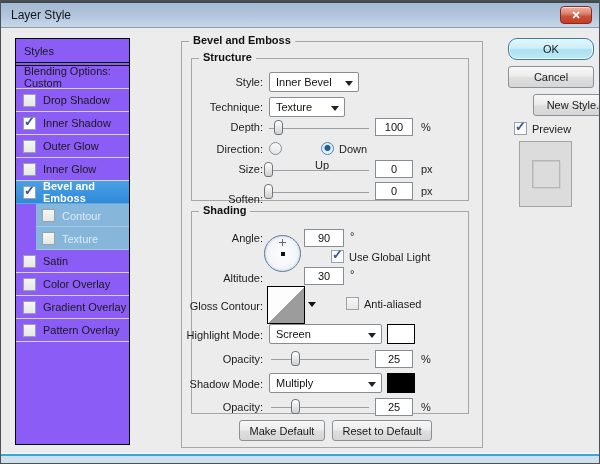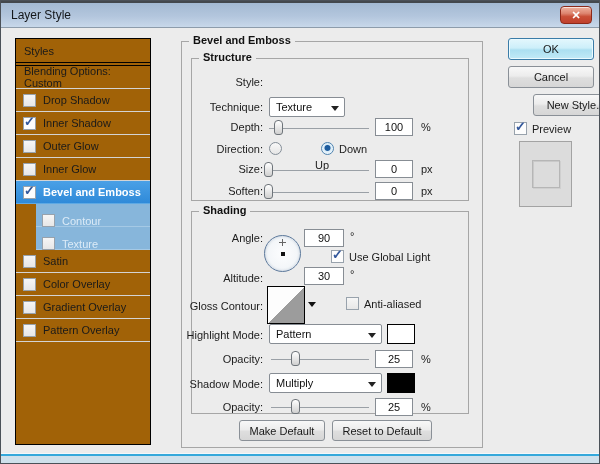--- a/index.html
+++ b/index.html
@@ -26,33 +26,33 @@
     cursor:default;
   }
   
   .footer{
     position:absolute;left:0;right:0;bottom:0;height:9px;
     background:#cfe0eb;border-top:2px solid #34a8db;
     box-shadow:0 -1px 0 #f3f7fa;
   }
   
   .listbox{
-    position:absolute;left:14px;top:37px;width:136px;height:407px;
-    border:1px solid #000;background:#a16207;font-size:11px;color:#1a1a1a;
+    position:absolute;left:14px;top:37px;width:115px;height:407px;
+    border:1px solid #000;background:#8b5cf6;font-size:11px;color:#1a1a1a;
   }
   .lb-header{height:24px;line-height:24px;padding-left:8px;border-bottom:1px solid #000;}
   .lb-dbl{height:3px;border-bottom:1px solid #000;}
   .lb-row{height:23px;display:flex;align-items:center;gap:7px;
     border-bottom:1px solid #d4d4d4;padding-left:7px;position:relative;}
   .lb-row.blend{padding-left:8px;}
   .lb-row.sel{
     background:linear-gradient(#4aa0e6,#2f8ad9);
     border-bottom-color:#5ea9e4;color:#fff;font-weight:bold;
   }
-  .lb-row.sub{padding-left:0;border-bottom:none;background:transparent;align-items:flex-end;}
+  .lb-row.sub{padding-left:0;border-bottom:none;background:transparent;}
   .lb-row.sub .subfill{
     position:absolute;left:20px;right:0;top:0;bottom:0;
     background:#87b6db;border-bottom:1px solid #a5c9e5;
   }
   .lb-row.sub .cb{margin-left:26px;}
   .lb-row.sub span.itm-label{color:#dcebf7;position:relative;}
   .lb-row.sub .cb{position:relative;}
   
   .cb{width:13px;height:13px;flex:0 0 13px;border:1px solid #98a2ac;
     background:linear-gradient(#f6f6f6,#e7e7e7);position:relative;}
@@ -102,21 +102,21 @@
   .contour-arr{position:absolute;left:307px;top:301px;width:0;height:0;
     border:4px solid transparent;border-top:5px solid #111;}
   
   .btn{position:absolute;height:22px;border:1px solid #8a9097;border-radius:3px;
     background:linear-gradient(#f8f8f8,#ececec 45%,#dedede 55%,#d6d6d6);
     font-size:11px;color:#191919;display:flex;align-items:center;justify-content:center;
     cursor:default;}
   .btn.small{height:21px;}
   .btn.ok{border-color:#3a7ca8;
     background:linear-gradient(#e3f7fd,#cdeffa 45%,#abdff1 55%,#c2eaf7);
-    box-shadow:inset 0 0 0 1px #eafaff;}
+    box-shadow:inset 0 0 0 1px #eafaff;border-radius:9px;}
   
   .pv{position:absolute;left:518px;top:140px;width:53px;height:66px;
     background:#dcdcdc;border:1px solid #a3a3a3;}
   .pv-inner{position:absolute;left:12px;top:18px;width:28px;height:28px;
     border:1px solid #b6b6b6;box-shadow:1px 1px 0 #cfcfcf,inset 1px 1px 0 #c9c9c9;}
 </style>
 </head>
 <body>
 
 <div class="win">
@@ -191,20 +191,24 @@
     <span class="fs-label">Bevel and Emboss</span>
   </div>
   <div class="fs" style="left:190px;top:57px;width:278px;height:143px;">
     <span class="fs-label">Structure</span>
   </div>
   <div class="fs" style="left:190px;top:210px;width:278px;height:203px;">
     <span class="fs-label">Shading</span>
   </div>
 
   <span class="lbl" style="left:172px;top:75px;width:90px;">Style:</span>
+  <div class="dd" style="left:268px;top:71px;width:90px;">
+    <span>Inner Bevel</span>
+    <span class="arr"></span>
+  </div>
 
   <span class="lbl" style="left:172px;top:100px;width:90px;">Technique:</span>
   <div class="dd" style="left:268px;top:96px;width:76px;">
     <span>Texture</span>
     <span class="arr"></span>
   </div>
 
   <span class="lbl" style="left:172px;top:120px;width:90px;">Depth:</span>
   <div class="track" style="left:268px;top:127px;width:100px;">
     <div class="thumb" style="left: calc(10% - 5px);"></div>
@@ -218,21 +222,21 @@
   <span class="radio sel" style="left:320px;top:141px;"></span>
   <span class="plain" style="left:338px;top:142px;">Down</span>
 
   <span class="lbl" style="left:172px;top:162px;width:90px;">Size:</span>
   <div class="track" style="left:268px;top:169px;width:100px;">
     <div class="thumb" style="left: calc(0% - 5px);"></div>
   </div>
   <div class="inp" style="left:374px;top:159px;width:38px;">0</div>
   <span class="unit" style="left:420px;top:162px;">px</span>
 
-  <span class="lbl" style="left:172px;top:184px;width:90px;">Soften:</span>
+  <span class="lbl" style="left:172px;top:192px;width:90px;">Soften:</span>
   <div class="track" style="left:268px;top:191px;width:100px;">
     <div class="thumb" style="left: calc(0% - 5px);"></div>
   </div>
   <div class="inp" style="left:374px;top:181px;width:38px;">0</div>
   <span class="unit" style="left:420px;top:184px;">px</span>
 
   <span class="lbl" style="left:170px;top:231px;width:92px;">Angle:</span>
   <div class="dial">
     <span class="cv"></span>
     <span class="ch"></span>
@@ -251,21 +255,21 @@
   <span class="unit" style="left:349px;top:267px;">°</span>
 
   <span class="lbl" style="left:170px;top:299px;width:92px;">Gloss Contour:</span>
   <div class="contour"></div>
   <span class="contour-arr"></span>
   <span class="cb-abs" style="left:345px;top:296px;"></span>
   <span class="plain" style="left:363px;top:297px;">Anti-aliased</span>
 
   <span class="lbl" style="left:170px;top:328px;width:92px;">Highlight Mode:</span>
   <div class="dd" style="left:268px;top:323px;width:113px;">
-    <span>Pattern</span>
+    <span>Screen</span>
     <span class="arr"></span>
   </div>
   <span class="swatch white" style="left:386px;top:323px;"></span>
 
   <span class="lbl" style="left:170px;top:352px;width:92px;">Opacity:</span>
   <div class="track" style="left:270px;top:358px;width:98px;">
     <div class="thumb" style="left: calc(25% - 5px);"></div>
   </div>
   <div class="inp" style="left:374px;top:349px;width:38px;">25</div>
   <span class="unit" style="left:420px;top:352px;">%</span>

